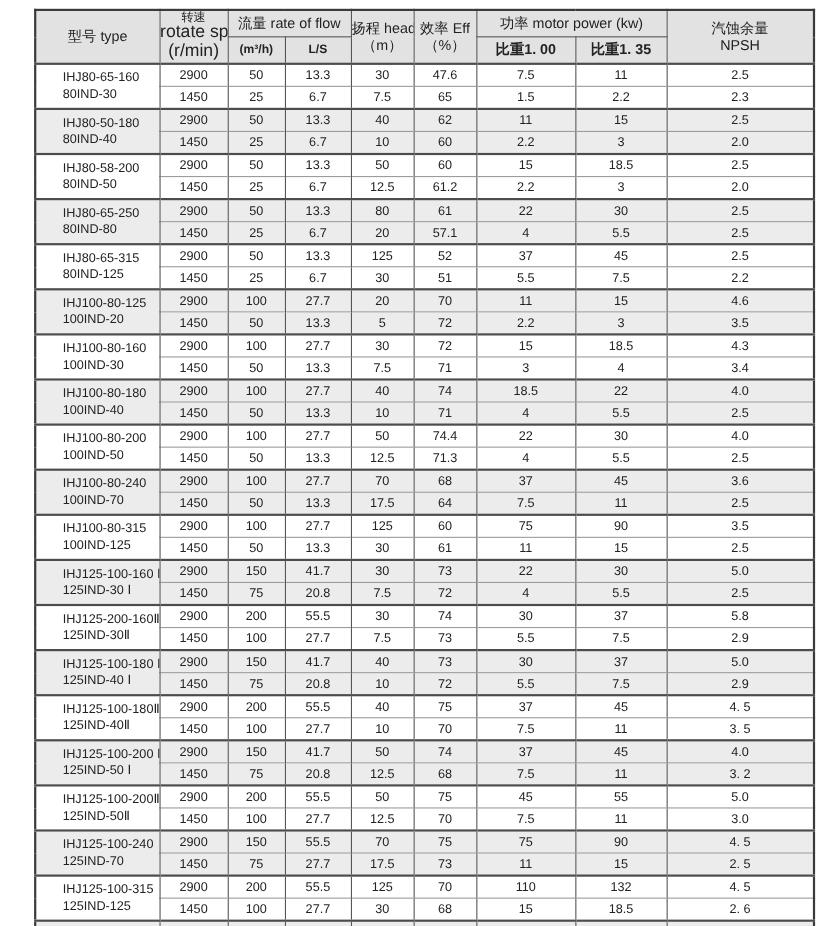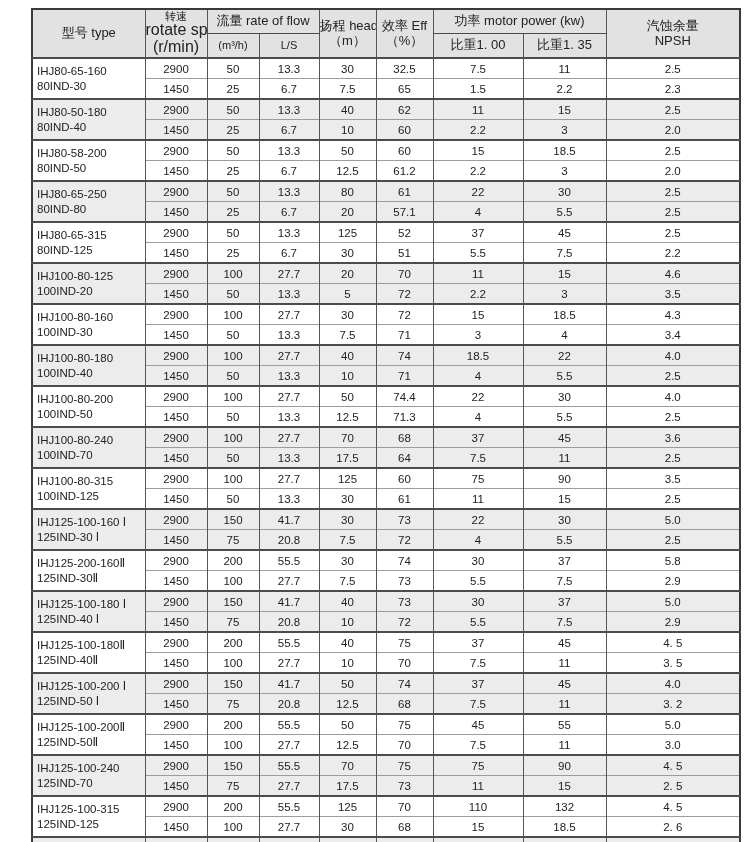--- a/index.html
+++ b/index.html
@@ -34,38 +34,38 @@
     background: #e2e2e2;
     font-weight: normal;
     font-size: 13px;
     text-align: center;
     vertical-align: middle;
     border-top: 1px solid #4a4a4a;
     border-bottom: 1px solid #4a4a4a;
     line-height: 1.1;
   }
   thead tr.h1 th { height: 23px; }
-  thead tr.h2 th { height: 23px; }
+  thead tr.h2 th { height: 23px; font-weight: bold; }
   thead .small { font-size: 16px; }
   thead .tight { line-height: 1.05; font-size: 11px; }
   thead .en { font-size: 11px; }
   
   tbody td {
     font-size: 11.5px;
     text-align: center;
     vertical-align: middle;
     height: 19px;
     background: #ffffff;
   }
   tbody tr.group-start td { border-top: 2px solid #4c4c4c; }
   tbody tr.group-inner td { border-top: 1px solid #9c9c9c; }
   tbody tr.stripe td { background: #ececec; }
   tbody td.model {
     text-align: left;
-    padding-left: 4px;
+    padding-left: 24px;
     font-size: 11.5px;
     line-height: 1.3;
   }
   tbody td.model div { white-space: nowrap; }
 </style>
 </head>
 <body>
 
 <div class="page">
   <table class="spec">
@@ -115,21 +115,21 @@
     <tbody>
         <tr class="group-start">
           <td class="model" rowspan="2">
             <div>IHJ80-65-160</div>
             <div>80IND-30</div>
           </td>
           <td>2900</td>
           <td>50</td>
           <td>13.3</td>
           <td>30</td>
-          <td>32.5</td>
+          <td>47.6</td>
           <td>7.5</td>
           <td>11</td>
           <td>2.5</td>
         </tr>
         <tr class="group-inner">
           <td>1450</td>
           <td>25</td>
           <td>6.7</td>
           <td>7.5</td>
           <td>65</td>

